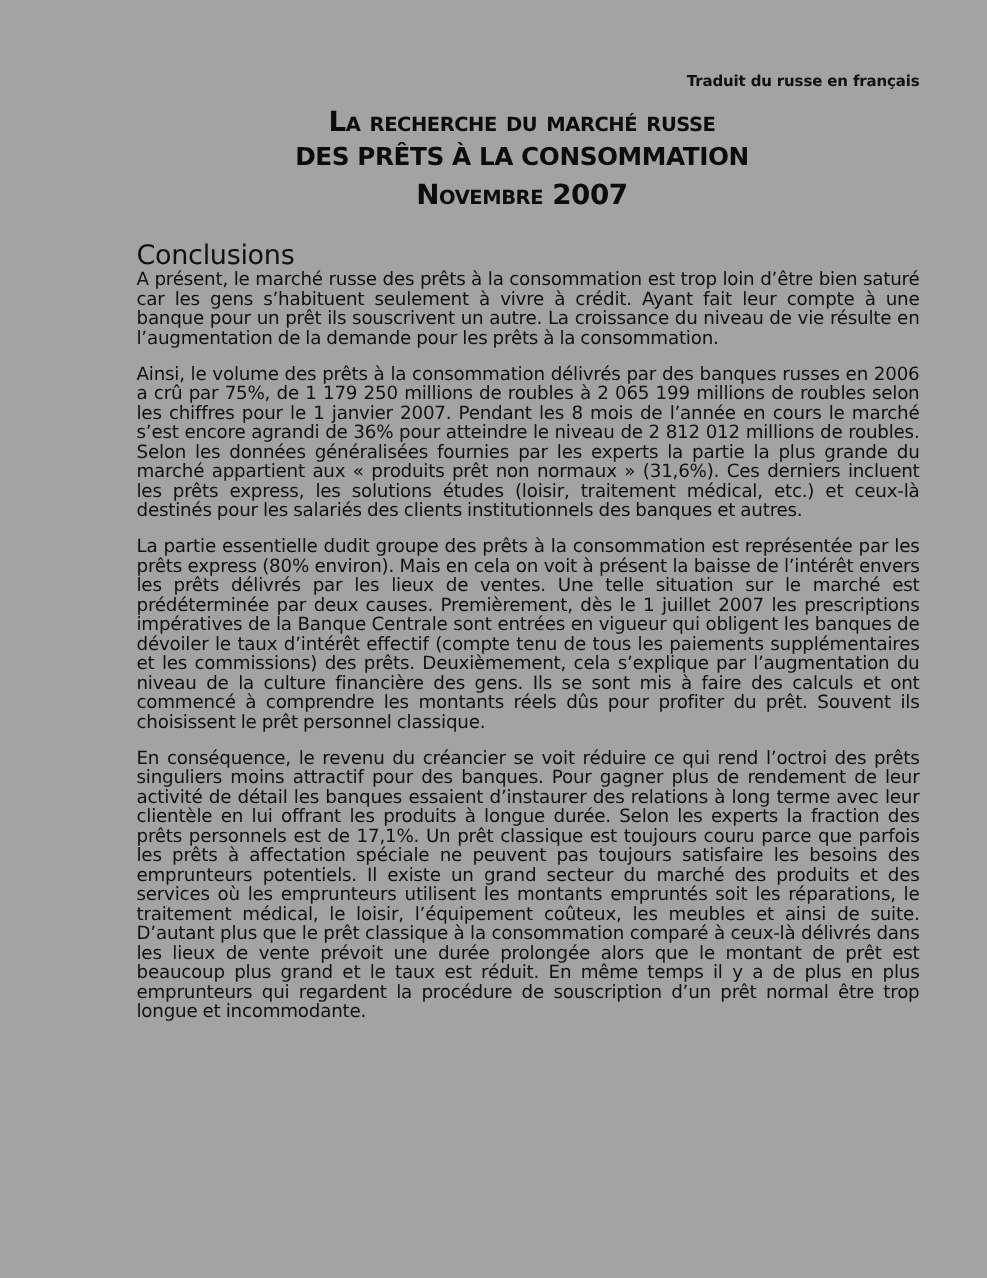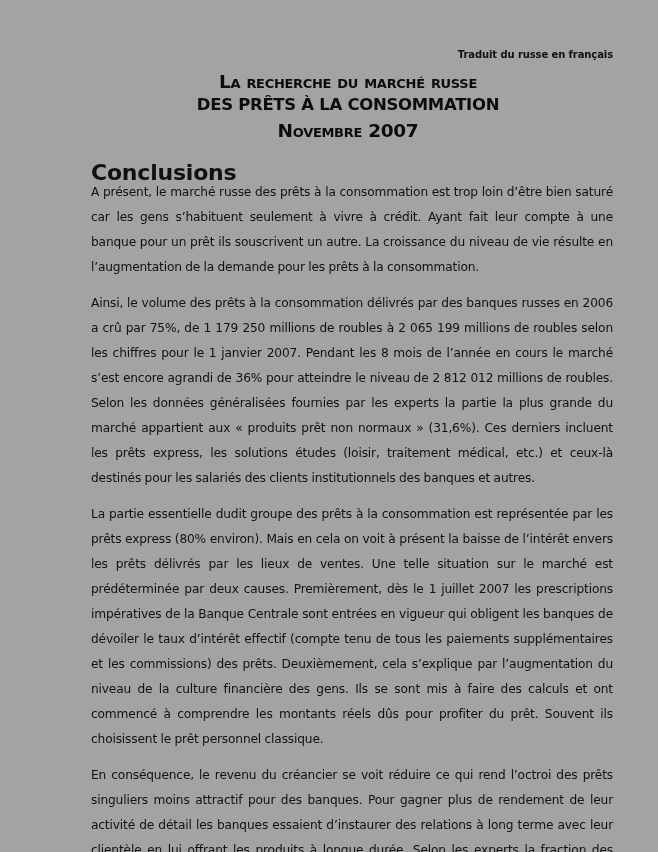--- a/index.html
+++ b/index.html
@@ -50,35 +50,35 @@
   .title-line::first-letter {
     text-transform: uppercase;
   }
   .title-line.l1 { font-size: 18.5px; }
   .title-line.l2 { font-size: 16.5px; text-transform: none; font-variant: normal; }
   .title-line.l3 { font-size: 18.5px; margin-top: 3px; }
   .heading {
     position: absolute;
     top: 160px;
     left: 91px;
-    font-size: 22px;
-    font-weight: bold;
+    font-size: 18px;
+    font-weight: normal;
     letter-spacing: -0.2px;
     margin: 0;
   }
   .body-text {
     position: absolute;
     top: 180px;
     left: 91px;
     width: 522px;
   }
   .body-text p {
     margin: 0 0 11px 0;
     font-size: 12.2px;
-    line-height: 25px;
+    line-height: 13px;
     text-align: justify;
     letter-spacing: -0.15px;
     word-spacing: -0.3px;
   }
 </style>
 </head>
 <body>
 
 <div class="page">
 

